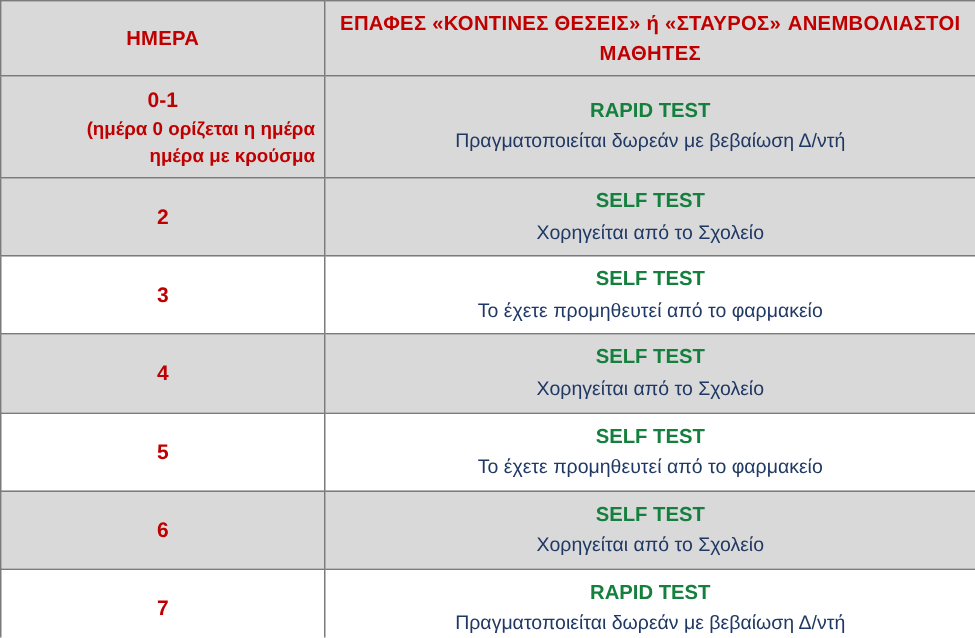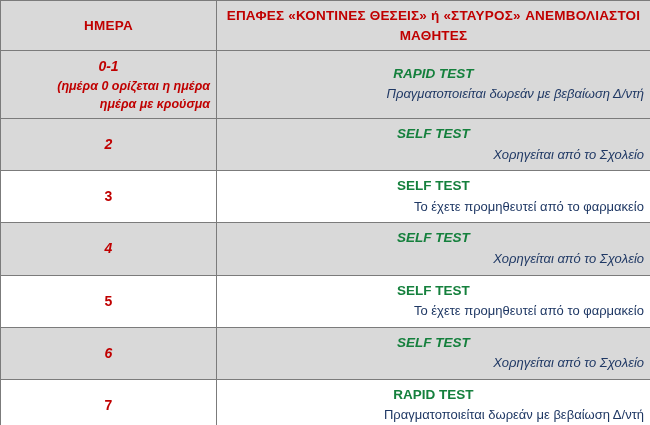--- a/index.html
+++ b/index.html
@@ -68,23 +68,22 @@
     font-weight: bold;
     font-size: 13.5px;
     line-height: 1.5;
     display: block;
   }
   .action-cell .test-note {
     color: #1f3864;
     font-size: 13px;
     line-height: 1.6;
     display: block;
-    text-align: right;
-  }
-  .shade td { background: #d9d9d9; font-style: italic; }
+  }
+  .shade td { background: #d9d9d9; }
   .plain td { background: #ffffff; }
 
   .r-tall td { height: 62px; }
   .r-normal td { height: 51px; }
 </style>
 </head>
 <body>
 
 <div class="sheet">
   <table class="schedule">

